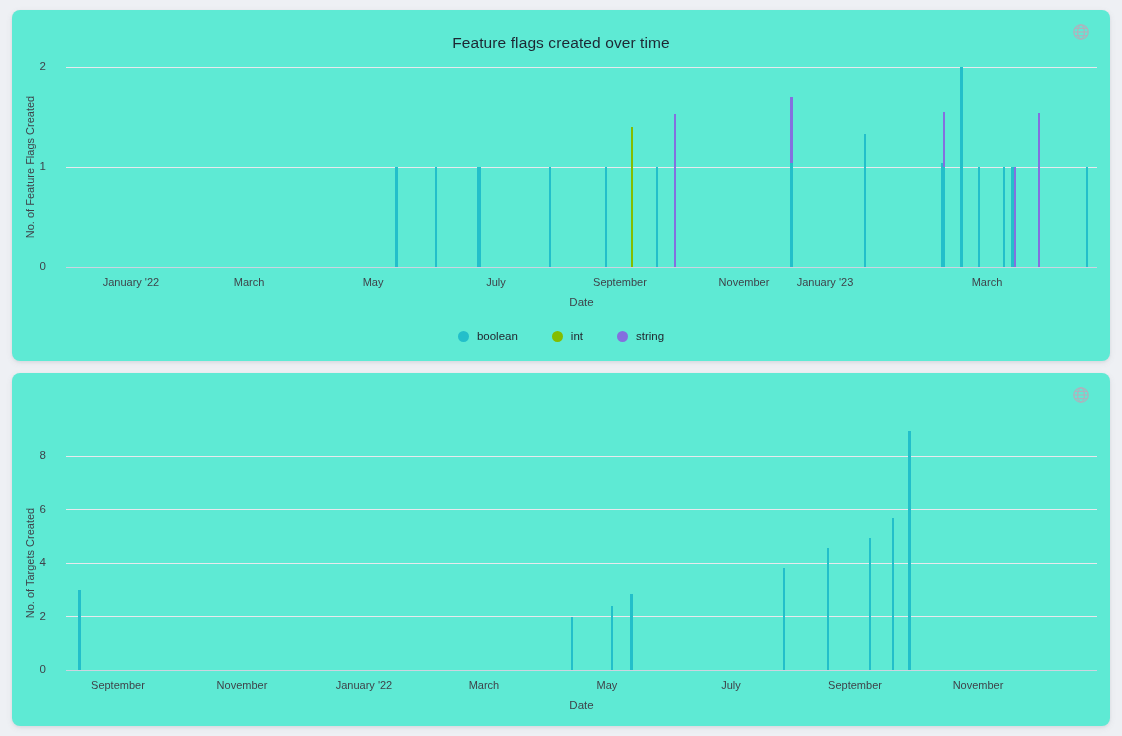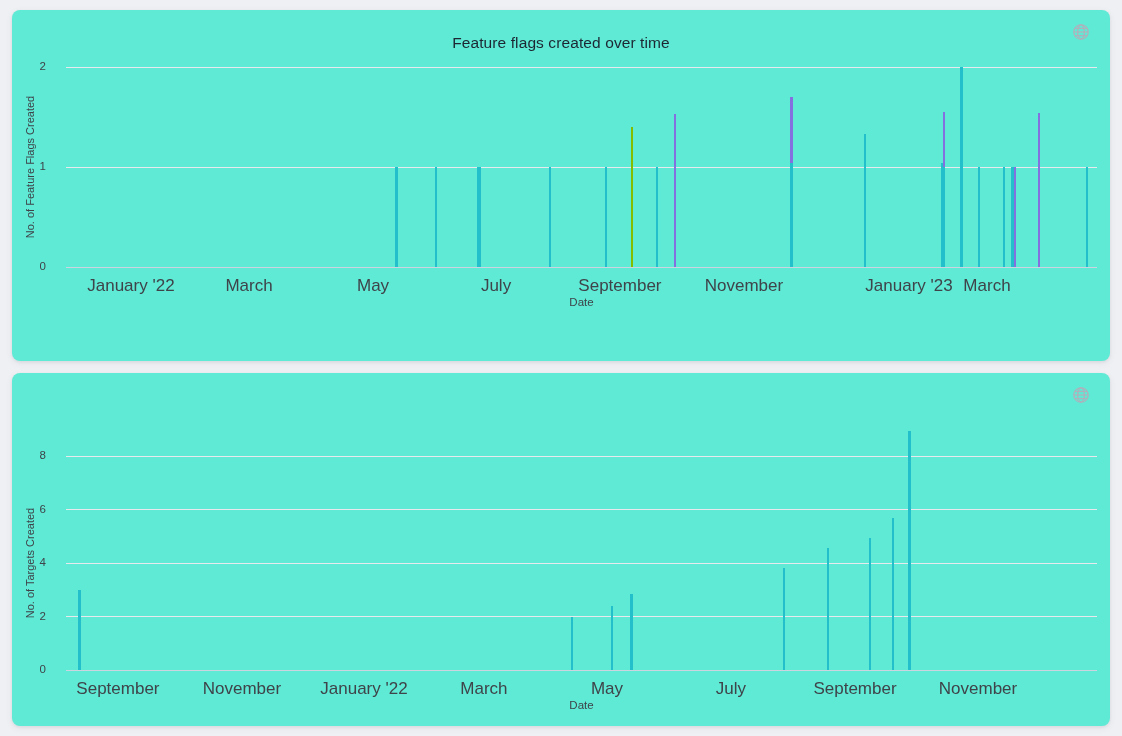--- a/index.html
+++ b/index.html
@@ -50,21 +50,21 @@
     position:absolute;
     left:-46px; width:26px;
     text-align:right;
     font-size:11.5px;
     color:#3f434a;
   }
   .xtick {
     position:absolute;
     top:calc(100% + 9px);
     transform:translateX(-50%);
-    font-size:17px;
+    font-size:11px;
     color:#3f434a;
     white-space:nowrap;
   }
   .axis-xlabel {
     position:absolute;
     top:calc(100% + 29px);
     left:50%;
     transform:translateX(-50%);
     font-size:11.5px;
     color:#3f434a;
@@ -112,21 +112,21 @@
       <div class="gridline" style="top: 99.5px;"></div>
       <div class="ytick" style="top: 93px;">1</div>
       <div class="gridline" style="top: -0.5px;"></div>
       <div class="ytick" style="top: -7px;">2</div>
       <div class="xtick" style="left: 64.953px;">January '22</div>
       <div class="xtick" style="left: 183.002px;">March</div>
       <div class="xtick" style="left: 307.032px;">May</div>
       <div class="xtick" style="left: 430.03px;">July</div>
       <div class="xtick" style="left: 553.956px;">September</div>
       <div class="xtick" style="left: 677.986px;">November</div>
-      <div class="xtick" style="left: 843px;">January '23</div>
+      <div class="xtick" style="left: 759px;">January '23</div>
       <div class="xtick" style="left: 920.992px;">March</div>
       <div class="bar" style="left: 328.992px; width: 3px; bottom: 0px; height: 100px; background: rgb(35, 191, 202);"></div>
       <div class="bar" style="left: 368.995px; width: 2px; bottom: 0px; height: 100px; background: rgb(35, 191, 202);"></div>
       <div class="bar" style="left: 410.957px; width: 4px; bottom: 0px; height: 100px; background: rgb(35, 191, 202);"></div>
       <div class="bar" style="left: 483.024px; width: 2px; bottom: 0px; height: 100px; background: rgb(35, 191, 202);"></div>
       <div class="bar" style="left: 539.007px; width: 2px; bottom: 0px; height: 100px; background: rgb(35, 191, 202);"></div>
       <div class="bar" style="left: 564.988px; width: 2px; bottom: 0px; height: 140px; background: rgb(132, 189, 0);"></div>
       <div class="bar" style="left: 590.041px; width: 2px; bottom: 0px; height: 100px; background: rgb(35, 191, 202);"></div>
       <div class="bar" style="left: 607.981px; width: 2px; bottom: 0px; height: 153px; background: rgb(132, 112, 223);"></div>
       <div class="bar" style="left: 723.968px; width: 3px; bottom: 0px; height: 104px; background: rgb(35, 191, 202);"></div>
@@ -135,20 +135,34 @@
       <div class="bar" style="left: 875.01px; width: 4px; bottom: 0px; height: 104px; background: rgb(35, 191, 202);"></div>
       <div class="bar" style="left: 876.969px; width: 2px; bottom: 100px; height: 55px; background: rgb(132, 112, 223);"></div>
       <div class="bar" style="left: 893.98px; width: 3px; bottom: 0px; height: 200px; background: rgb(35, 191, 202);"></div>
       <div class="bar" style="left: 912.023px; width: 2px; bottom: 0px; height: 100px; background: rgb(35, 191, 202);"></div>
       <div class="bar" style="left: 936.973px; width: 2px; bottom: 0px; height: 100px; background: rgb(35, 191, 202);"></div>
       <div class="bar" style="left: 945.015px; width: 3px; bottom: 0px; height: 100px; background: rgb(35, 191, 202);"></div>
       <div class="bar" style="left: 948.005px; width: 2px; bottom: 0px; height: 100px; background: rgb(132, 112, 223);"></div>
       <div class="bar" style="left: 972.027px; width: 2px; bottom: 0px; height: 154px; background: rgb(132, 112, 223);"></div>
       <div class="bar" style="left: 1019.97px; width: 2px; bottom: 0px; height: 100px; background: rgb(35, 191, 202);"></div>
     </div>
+  <div class="legend">
+    <div class="legend-item">
+      <span class="legend-dot" style="background: rgb(35, 191, 202);"></span>
+      <span class="legend-label">boolean</span>
+    </div>
+    <div class="legend-item">
+      <span class="legend-dot" style="background: rgb(132, 189, 0);"></span>
+      <span class="legend-label">int</span>
+    </div>
+    <div class="legend-item">
+      <span class="legend-dot" style="background: rgb(132, 112, 223);"></span>
+      <span class="legend-label">string</span>
+    </div>
+  </div>
 </div>
 
 <div class="card" id="card-targets">
   <svg class="globe" viewBox="0 0 18 18" fill="none" stroke="#adb3bd" stroke-width="1.3">
     <circle cx="9" cy="9" r="7.2"></circle>
     <ellipse cx="9" cy="9" rx="3.4" ry="7.2"></ellipse>
     <line x1="1.8" y1="9" x2="16.2" y2="9"></line>
     <line x1="2.8" y1="5.4" x2="15.2" y2="5.4"></line>
     <line x1="2.8" y1="12.6" x2="15.2" y2="12.6"></line>
   </svg>

